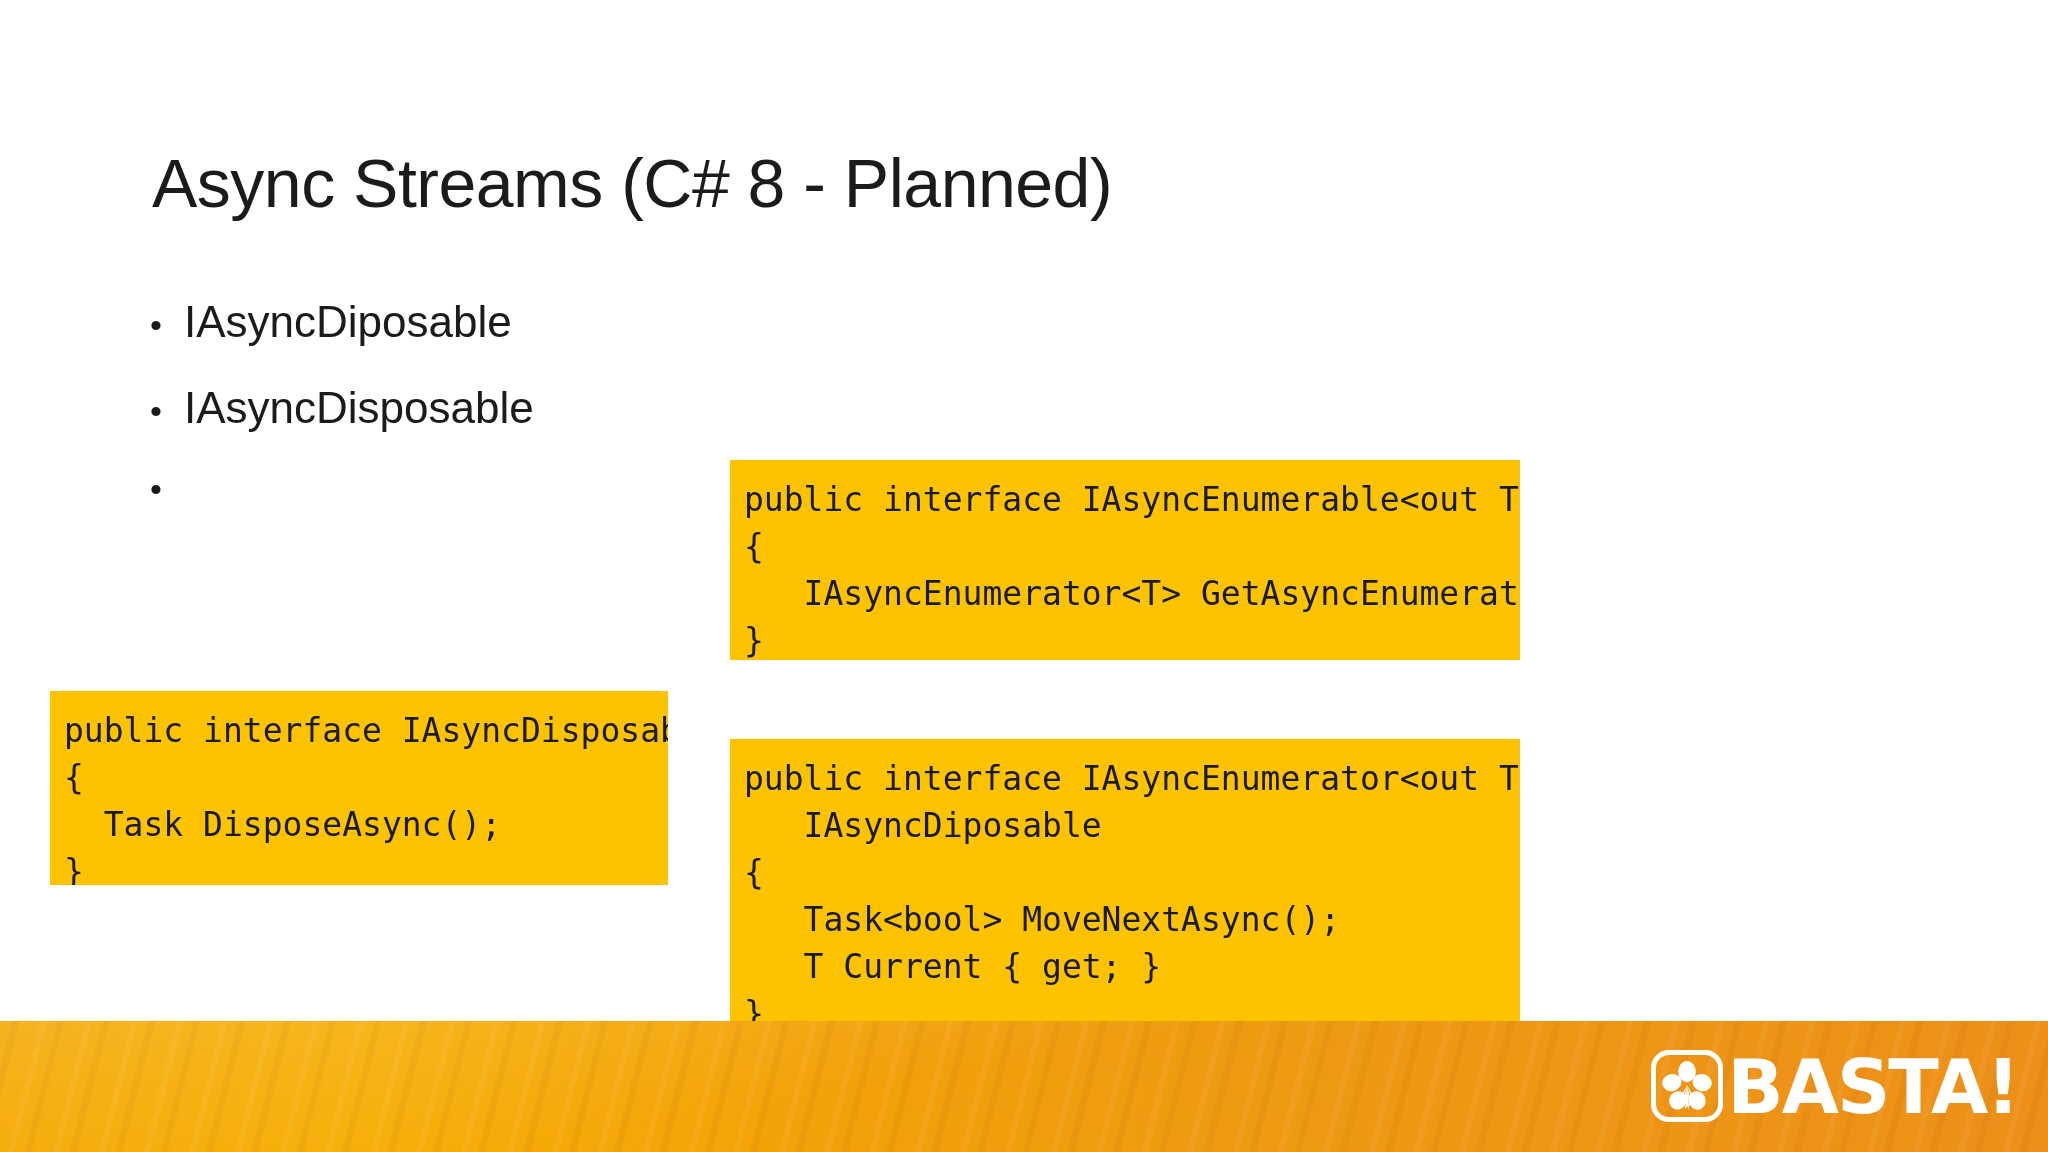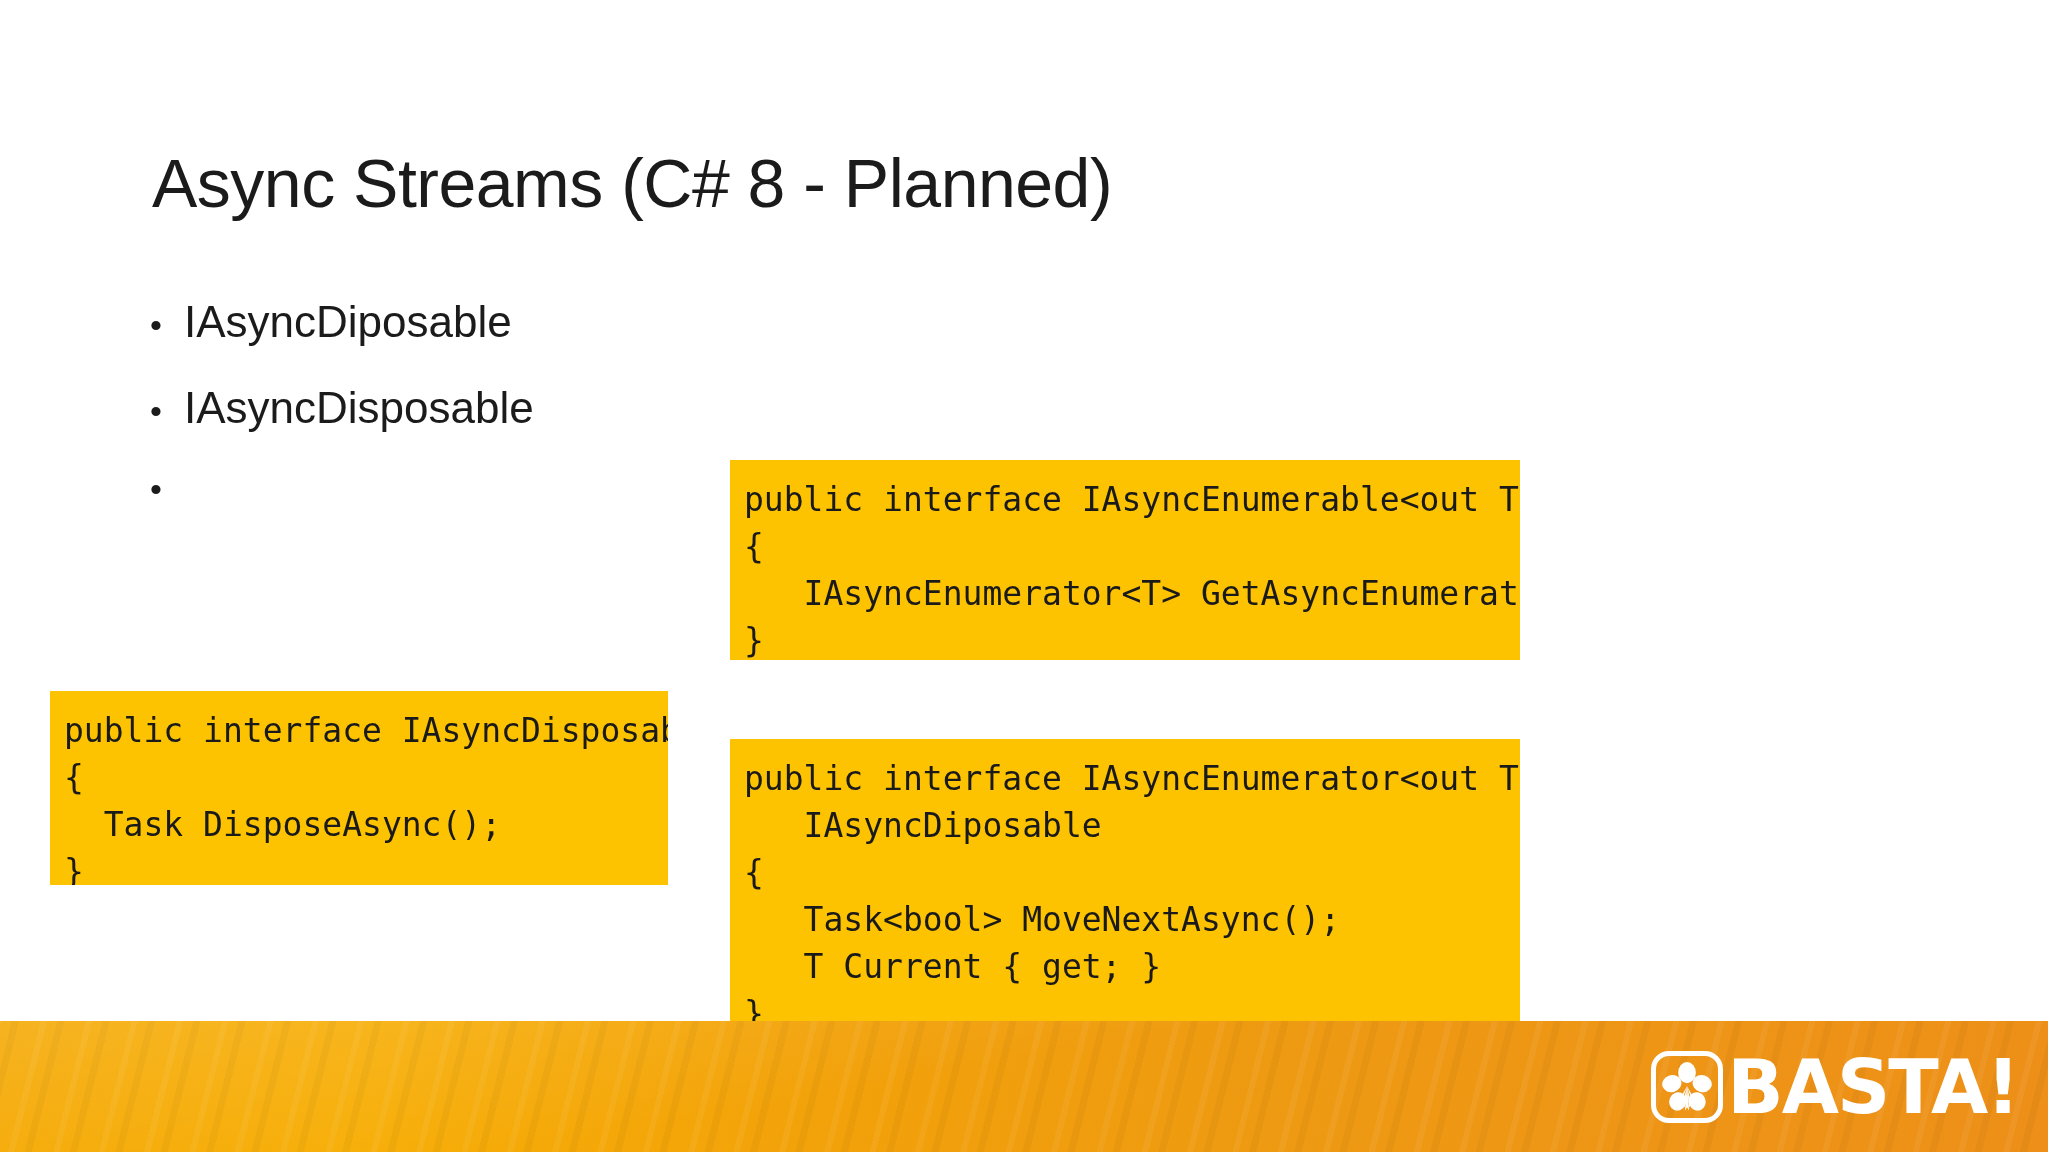--- a/index.html
+++ b/index.html
@@ -134,21 +134,21 @@
     pointer-events: none;
   }
 
   
   .logo {
     position: absolute;
     right: 30px;
     top: 50%;
     transform: translateY(-50%);
     display: flex;
-    align-items: center;
+    align-items: flex-start;
     gap: 4px;
   }
   .logo-mark {
     width: 72px;
     height: 72px;
     border: 5px solid #ffffff;
     border-radius: 18px;
     display: flex;
     align-items: center;
     justify-content: center;

